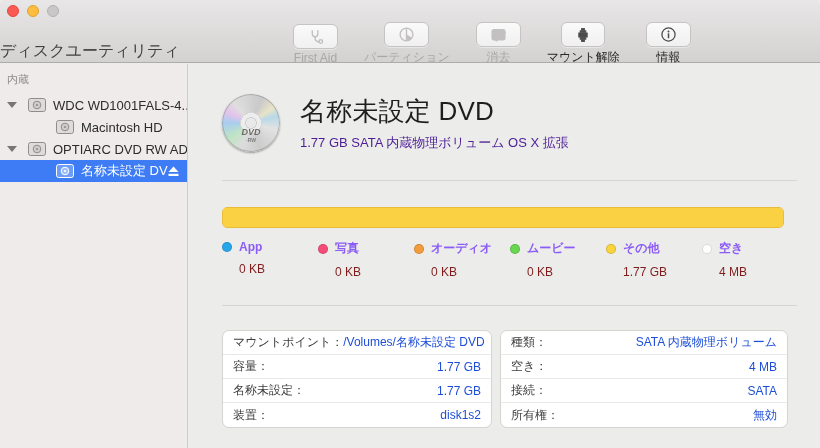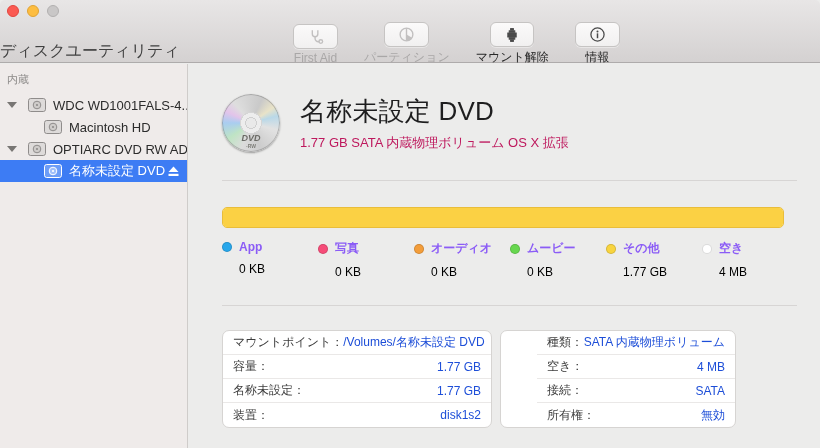--- a/index.html
+++ b/index.html
@@ -29,53 +29,53 @@
 
   
   .sidebar { position:absolute; top:64px; left:0; bottom:0; width:188px;
              background:#efebea; border-right:1px solid #cfccca; }
   .sb-section { padding:8px 0 7px 7px; font-size:11px; color:#8c8a89; }
   .sb-row { height:22px; display:flex; align-items:center; font-size:13px; color:#2c2c2c; position:relative; }
   .sb-row.selected { background:#3d7cf4; color:#fff; }
   .disclosure { width:0; height:0; border-left:5px solid transparent; border-right:5px solid transparent;
                 border-top:6px solid #787674; position:absolute; left:7px; top:8px; }
   .sb-icon { flex:0 0 auto; }
-  .lv1 { padding-left:28px; } .lv2 { padding-left:44px; }
+  .lv1 { padding-left:28px; } .lv2 { padding-left:56px; }
   .sb-label { margin-left:7px; white-space:nowrap; overflow:hidden; }
   .eject { margin-left:auto; margin-right:8px; display:flex; }
 
   
   .main { position:absolute; top:64px; left:189px; right:0; bottom:0; background:#ececeb;
           padding:30px 23px 0 33px; }
   .hdr { display:flex; align-items:center; gap:20px; height:58px; }
   .disc { position:relative; width:58px; height:58px; border-radius:50%;
           background:
             radial-gradient(circle at 50% 50%, #e9e9e9 0 5px, #cfcfcf 5px 6px, #ededed 6px 10px, #d5d5d5 10px 11px, rgba(0,0,0,0) 11px),
             conic-gradient(from 200deg, #dcdcdc 0deg, #bfe4c4 35deg, #a9cdf0 70deg, #e3c4ea 95deg, #dedede 120deg, #c9c9c9 185deg, #e9e3c8 215deg, #b9d8e8 235deg, #e2e2e2 265deg, #cccccc 320deg, #dcdcdc 360deg);
           box-shadow:0 1px 2px rgba(0,0,0,.35), inset 0 0 0 1px rgba(120,120,120,.45); }
-  .disc-logo { position:absolute; left:0; right:0; bottom:2px; text-align:center;
+  .disc-logo { position:absolute; left:0; right:0; bottom:8px; text-align:center;
                font-size:9px; font-weight:700; font-style:italic; color:#6b6b66; letter-spacing:0; line-height:8px; }
   .disc-sub { display:block; font-size:5px; font-weight:700; font-style:normal; color:#7d7d78; }
   .hdr-title { font-size:26px; font-weight:500; color:#1e1e1f; letter-spacing:.2px; }
-  .hdr-sub { font-size:13px; color:#be185d; margin-top:5px; }
+  .hdr-sub { font-size:13px; color:#4c1d95; margin-top:5px; }
   .divider { height:1px; background:#d7d5d4; }
   .d1 { margin-top:28px; } .d2 { margin-top:26px; } 
 
   .bar { margin-top:26px; width:562px; height:21px; border:1px solid #e9bd3a; border-radius:5px; overflow:hidden; background:#fff; }
   .bar-fill { height:100%; }
 
   .legend { margin-top:12px; display:grid; grid-template-columns:repeat(6,96px); }
   .lg-top { display:flex; align-items:center; gap:7px; }
   .dot { width:10px; height:10px; border-radius:50%; border:1px solid rgba(0,0,0,.14); }
   .lg-label { font-size:12px; font-weight:700; color:#8b5cf6; }
-  .lg-val { margin-top:8px; padding-left:17px; font-size:12px; color:#000000; }
+  .lg-val { margin-top:8px; padding-left:17px; font-size:12px; color:#7f1d1d; }
 
   .tables { margin-top:24px; display:flex; gap:8px; }
   .itable { background:#fff; border:1px solid #d6d4d2; border-radius:7px; overflow:hidden; }
-  .itable.left { width:270px; } .itable.right { width:236px;padding-left:36px; }
+  .itable.left { width:270px; } .itable.right { width:288px; }
   .irow { display:flex; justify-content:space-between; align-items:center;
           height:24px; padding:0 10px; border-bottom:1px solid #eae8e7; }
   .irow:last-child { border-bottom:none; }
   .ikey { font-size:12px; color:#3c3c3c; white-space:nowrap; }
   .ival { font-size:12px; color:#1d4ed8; white-space:nowrap; }
 </style>
 </head>
 <body>
 
 <div class="chrome">
@@ -99,20 +99,29 @@
     </div>
     <div class="tb-item disabled">
       <div class="tb-btn">
         <svg width="17" height="17" viewBox="0 0 16 16" stroke-width="1.3">
           <circle cx="8" cy="8" r="6" fill="none"></circle>
           <line x1="8" y1="2" x2="8" y2="14"></line>
           <path d="M8 8 L13.2 11 A6 6 0 0 1 8 14 Z" stroke="none"></path>
         </svg>
       </div>
       <div class="tb-label">パーティション</div>
+    </div>
+    <div class="tb-item disabled">
+      <div class="tb-btn">
+        <svg width="17" height="17" viewBox="0 0 16 16" fill="none" stroke-width="1.3">
+          <rect x="2" y="3.5" width="12" height="9.5" rx="1.5"></rect>
+          <path d="M4.5 12.5 L12.5 4.5 l1.5 1.5 -8 8 z" fill="none"></path>
+        </svg>
+      </div>
+      <div class="tb-label">消去</div>
     </div>
     <div class="tb-item">
       <div class="tb-btn">
         <svg width="16" height="16" viewBox="0 0 16 16" stroke="none">
           <rect x="6.6" y="1.6" width="2.8" height="1.5"></rect>
           <rect x="5.2" y="3.8" width="5.6" height="1.5"></rect>
           <rect x="3.8" y="6.0" width="8.4" height="1.5"></rect>
           <rect x="3.8" y="8.5" width="8.4" height="1.5"></rect>
           <rect x="5.2" y="10.7" width="5.6" height="1.5"></rect>
           <rect x="6.6" y="12.9" width="2.8" height="1.5"></rect>

